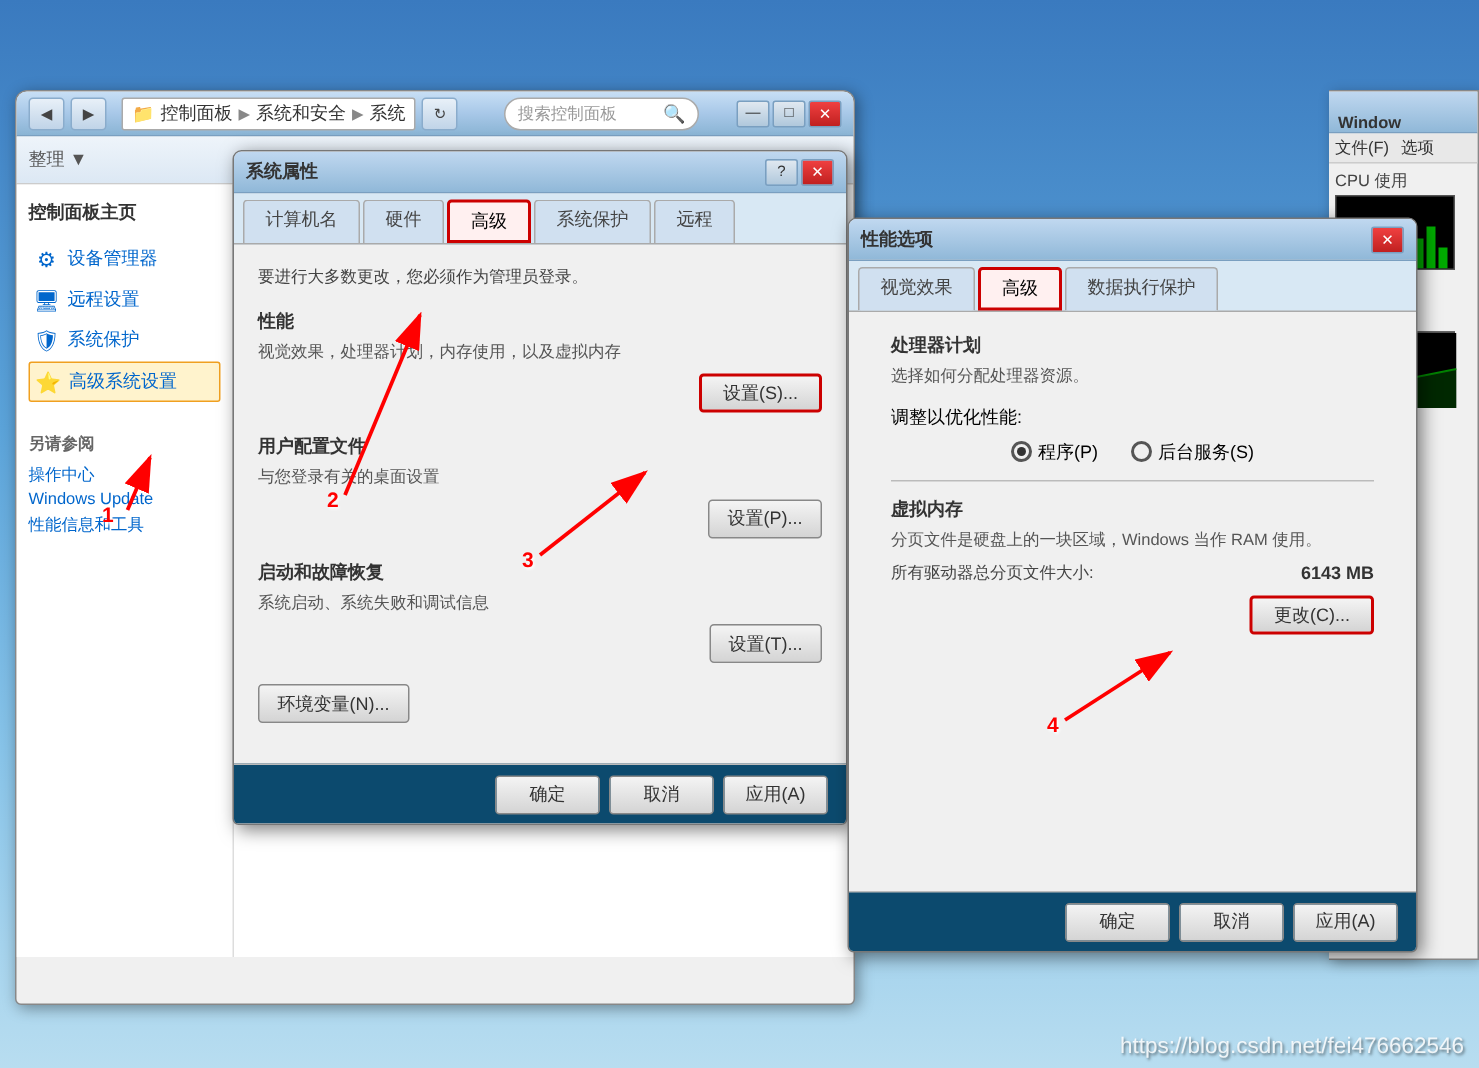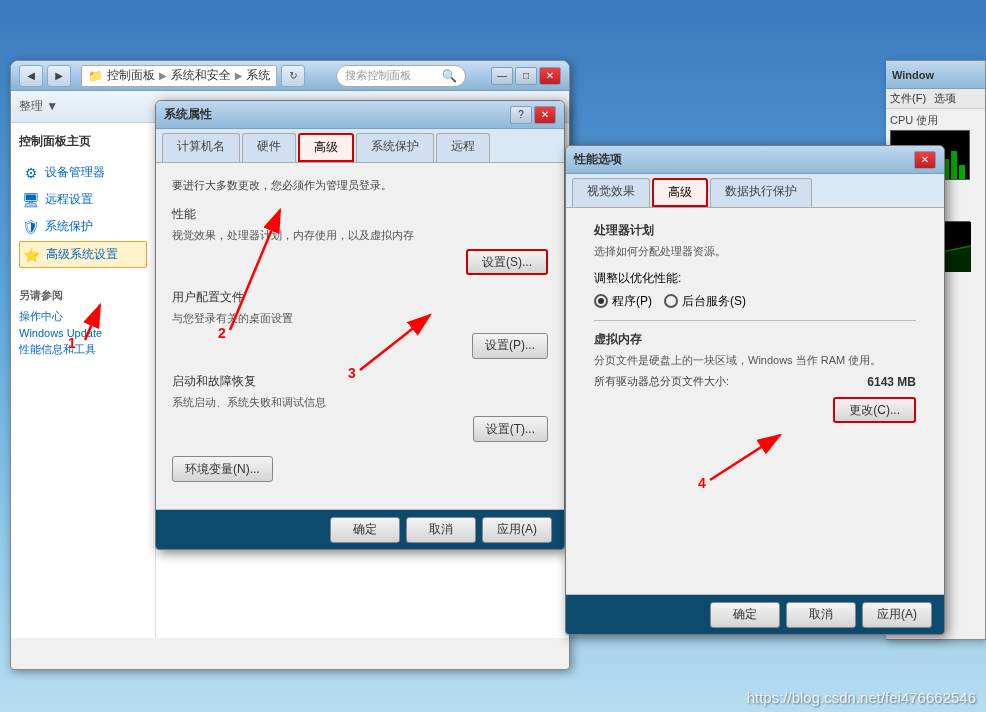--- a/index.html
+++ b/index.html
@@ -304,21 +304,21 @@
       line-height: 1.5;
     }
 
     .dialog-section {
       margin-bottom: 14px;
     }
 
     .section-title {
       font-size: 12px;
       color: #333;
-      font-weight: normal;
+      font-weight: bold;
       margin-bottom: 4px;
     }
 
     .section-desc {
       font-size: 11px;
       color: #555;
       margin-bottom: 6px;
       line-height: 1.5;
     }
 
@@ -395,21 +395,22 @@
 
     .perf-desc {
       font-size: 11px;
       color: #555;
       margin-bottom: 10px;
       line-height: 1.5;
     }
 
     .radio-group {
       display: flex;
-      gap: 12px;
+      gap: 22px;
+      justify-content: center;
     }
 
     .radio-item {
       display: flex;
       align-items: center;
       gap: 4px;
       font-size: 12px;
       cursor: pointer;
     }
 
@@ -478,21 +479,21 @@
       border-left: none;
       box-shadow: 2px 2px 8px rgba(0,0,0,0.3);
       overflow: hidden;
       z-index: 5;
     }
 
     .taskman-titlebar {
       height: 28px;
       background: linear-gradient(180deg, #c0d8f0 0%, #90b8d8 100%);
       display: flex;
-      align-items: center;
+      align-items: flex-end;
       padding: 0 6px;
       border-bottom: 1px solid #7a9fc0;
     }
 
     .taskman-title {
       font-size: 11px;
       color: #333;
       font-weight: bold;
       white-space: nowrap;
     }

